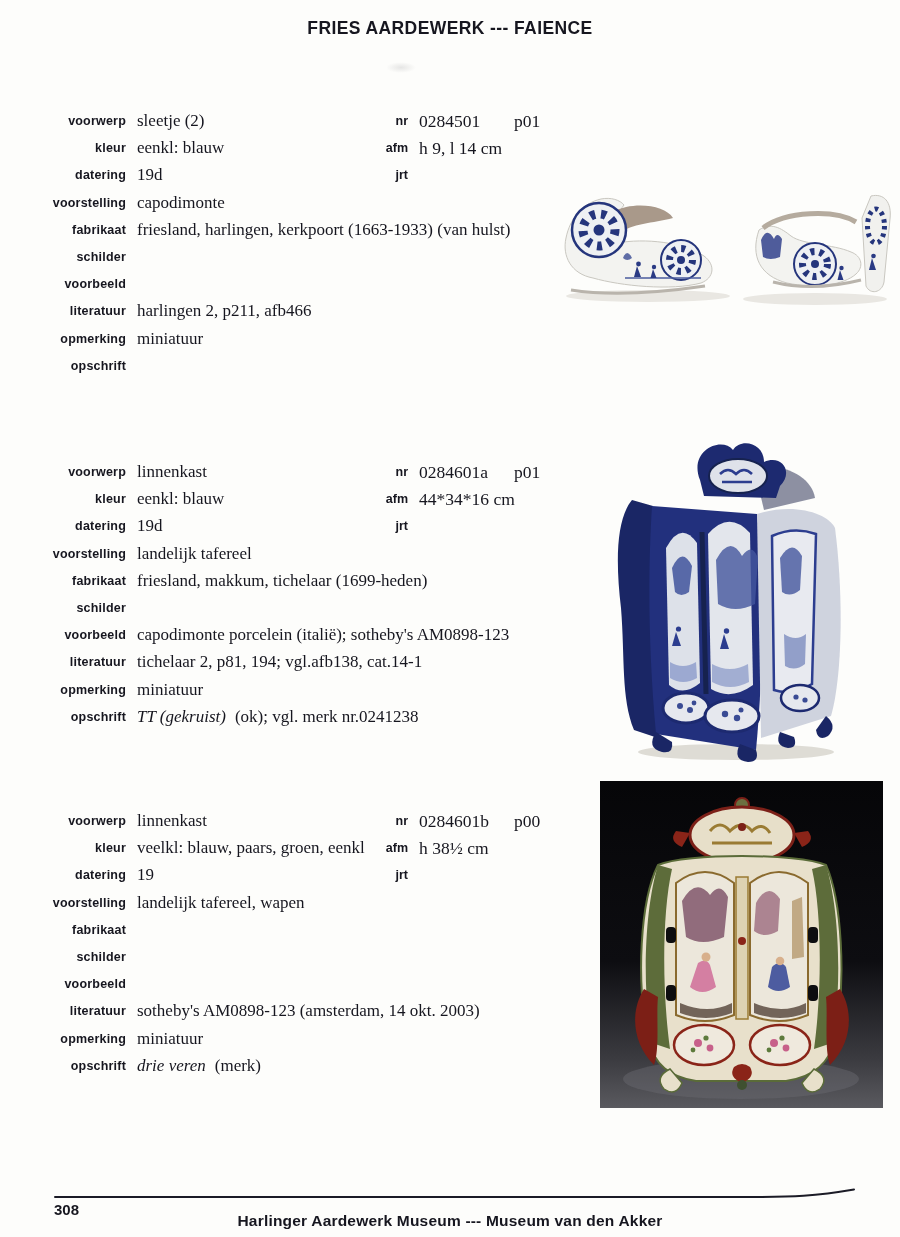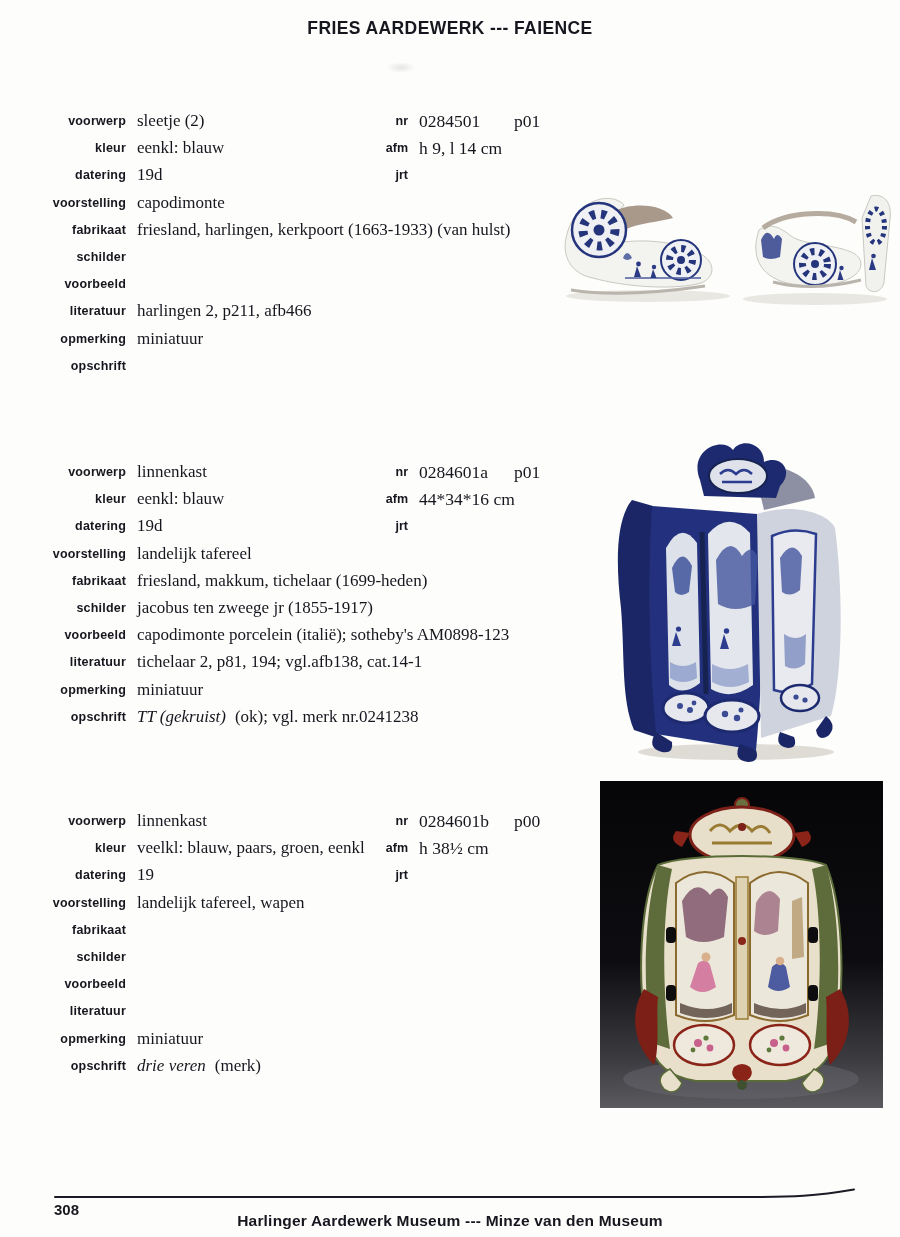--- a/index.html
+++ b/index.html
@@ -131,21 +131,20 @@
   <div class="frow">
     <span class="flabel">voorstelling</span>
     <span class="fvalue">landelijk tafereel</span>
   </div>
   <div class="frow">
     <span class="flabel">fabrikaat</span>
     <span class="fvalue">friesland, makkum, tichelaar (1699-heden)</span>
   </div>
   <div class="frow">
     <span class="flabel">schilder</span>
-    <span class="fvalue">jacobus ten zweege jr (1855-1917)</span>
   </div>
   <div class="frow">
     <span class="flabel">voorbeeld</span>
     <span class="fvalue">capodimonte porcelein (italië); sotheby's AM0898-123</span>
   </div>
   <div class="frow">
     <span class="flabel">literatuur</span>
     <span class="fvalue">tichelaar 2, p81, 194; vgl.afb138, cat.14-1</span>
   </div>
   <div class="frow">
@@ -187,20 +186,21 @@
   <div class="frow">
     <span class="flabel">schilder</span>
     <span class="fvalue"></span>
   </div>
   <div class="frow">
     <span class="flabel">voorbeeld</span>
     <span class="fvalue"></span>
   </div>
   <div class="frow">
     <span class="flabel">literatuur</span>
+    <span class="fvalue">sotheby's AM0898-123 (amsterdam, 14 okt. 2003)</span>
   </div>
   <div class="frow">
     <span class="flabel">opmerking</span>
     <span class="fvalue">miniatuur</span>
   </div>
   <div class="frow">
     <span class="flabel">opschrift</span>
     <span class="fvalue"><i>drie veren</i><span>(merk)</span></span>
   </div>
 </div>
@@ -352,13 +352,13 @@
   <circle cx="142" cy="304" r="5" fill="#3f5030"></circle>
   <path d="M70 288 q -16 8 -6 20 q 12 8 18 -6 z" fill="#e8e0cb" stroke="#5a6b38" stroke-width="1.5"></path>
   <path d="M214 288 q 16 8 6 20 q -12 8 -18 -6 z" fill="#e8e0cb" stroke="#5a6b38" stroke-width="1.5"></path>
 </svg>
 </div>
 
 <svg class="footer-rule" viewBox="0 0 806 18" xmlns="http://www.w3.org/2000/svg">
   <path d="M1 11 L 690 11 C 740 11 762 10 800 3.5" stroke="#1b1b26" stroke-width="2" fill="none" stroke-linecap="round"></path>
 </svg>
 <div class="page-number">308</div>
-<div class="footer-title">Harlinger Aardewerk Museum  ---  Minze van den Museum</div>
+<div class="footer-title">Harlinger Aardewerk Museum  ---  Museum van den Akker</div>
 
 </body></html>

